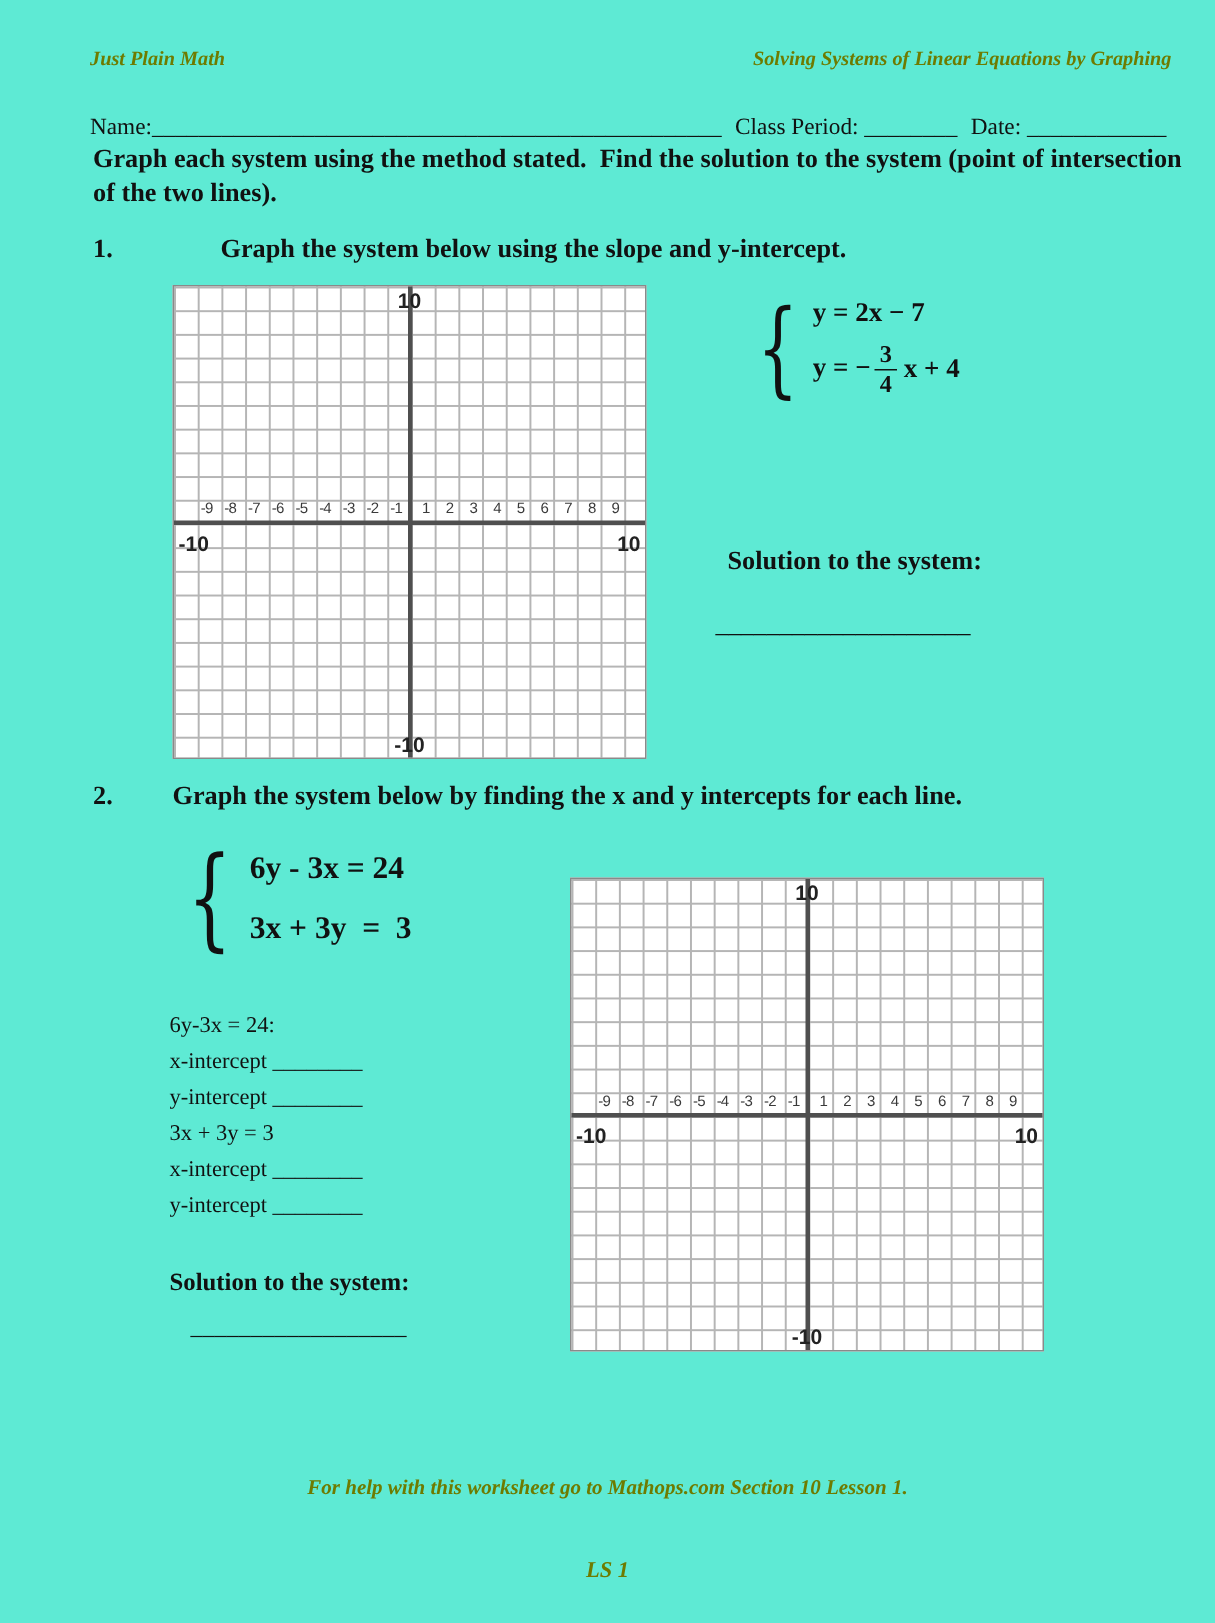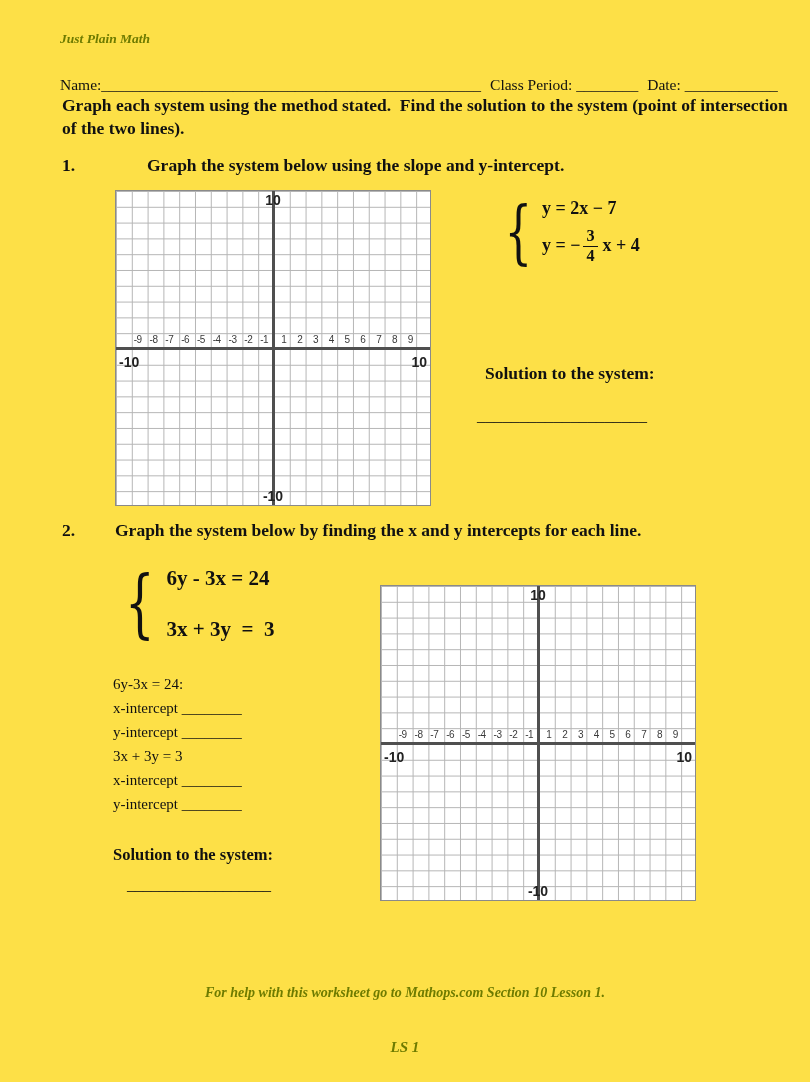--- a/index.html
+++ b/index.html
@@ -1,18 +1,18 @@
 <!DOCTYPE html>
 <html style="--accent-olive: #6e7b00; --grid-line: #b5b5b5; --axis: #4f4f4f; --text: #111111;"><head>
 <meta charset="utf-8">
 <style>
   * { margin:0; padding:0; box-sizing:border-box; }
   html,body { background:#ffffff; }
   body { font-family:"Liberation Serif", serif; color:#111; }
-  .page { position:relative; width:810px; height:1082px; background:#fde047; overflow:hidden; }
+  .page { position:relative; width:810px; height:1082px; background:#5eead4; overflow:hidden; }
   .pre { white-space:pre-wrap; }
 
   
   .hdr { position:absolute; top:31px; font-style:italic; font-weight:bold; font-size:13.5px;
          color:var(--accent-olive,#6e7b00); }
   .hdr-brand { left:60px; }
   .hdr-title { right:29px; }
 
   
   .name-line { position:absolute; top:76px; left:60px; font-size:15.5px; white-space:nowrap; }
@@ -53,21 +53,21 @@
   .system { position:absolute; display:flex; align-items:center; }
   .system .brace { font-family:"DejaVu Serif", serif; line-height:1; color:#111;
                    transform:scaleY(1.2) scaleX(0.75); transform-origin:center; }
   .sys1 { left:500px; top:198px; }
   .sys1 .brace { font-size:58px; }
   .sys1 .eqs { margin-left:5px; font-weight:bold; font-size:18px; }
   .sys1 .eq1 { margin-bottom:9px; }
   .sys2 { left:120px; top:566px; }
   .sys2 .brace { font-size:62px; }
   .sys2 .eqs { margin-left:7px; font-weight:bold; font-size:21px; }
-  .sys2 .eq1 { margin-bottom:26px; }
+  .sys2 .eq1 { margin-bottom:15px; }
   .frac { display:inline-block; vertical-align:middle; text-align:center; line-height:1.05;
           font-size:0.9em; margin:0 3px; }
   .frac .num { display:block; border-bottom:1.6px solid #111; padding:0 3px 1px; }
   .frac .den { display:block; padding-top:1px; }
   .eqsuf { margin-left:2px; }
 
   
   .sol-label { position:absolute; font-weight:bold; }
   .sol-blank { position:absolute; }
   .sol1-label { left:485px; top:363px; font-size:17.5px; }
@@ -87,20 +87,21 @@
   .footer-help { top:985px; font-size:14px; }
   .footer-copy { top:1019px; font-size:12.5px; }
   .footer-code { top:1039px; font-size:15px; }
 </style>
 </head>
 <body>
 
 <div class="page">
 
   <div class="hdr hdr-brand">Just Plain Math</div>
+  <div class="hdr hdr-title">Solving Systems of Linear Equations by Graphing</div>
 
   <div class="name-line"><span>Name:</span><span>_________________________________________________</span><span class="gap">Class Period:</span> <span>________</span><span class="gap">Date:</span> <span>____________</span></div>
 
   <div class="instructions pre">Graph each system using the method stated.  Find the solution to the system (point of intersection of the two lines).</div>
 
   <div class="prob-num p1-num">1.</div>
   <div class="prob-prompt p1-prompt">Graph the system below using the slope and y-intercept.</div>
 
   <div class="graph graph1">
     <div class="x-axis"></div>

